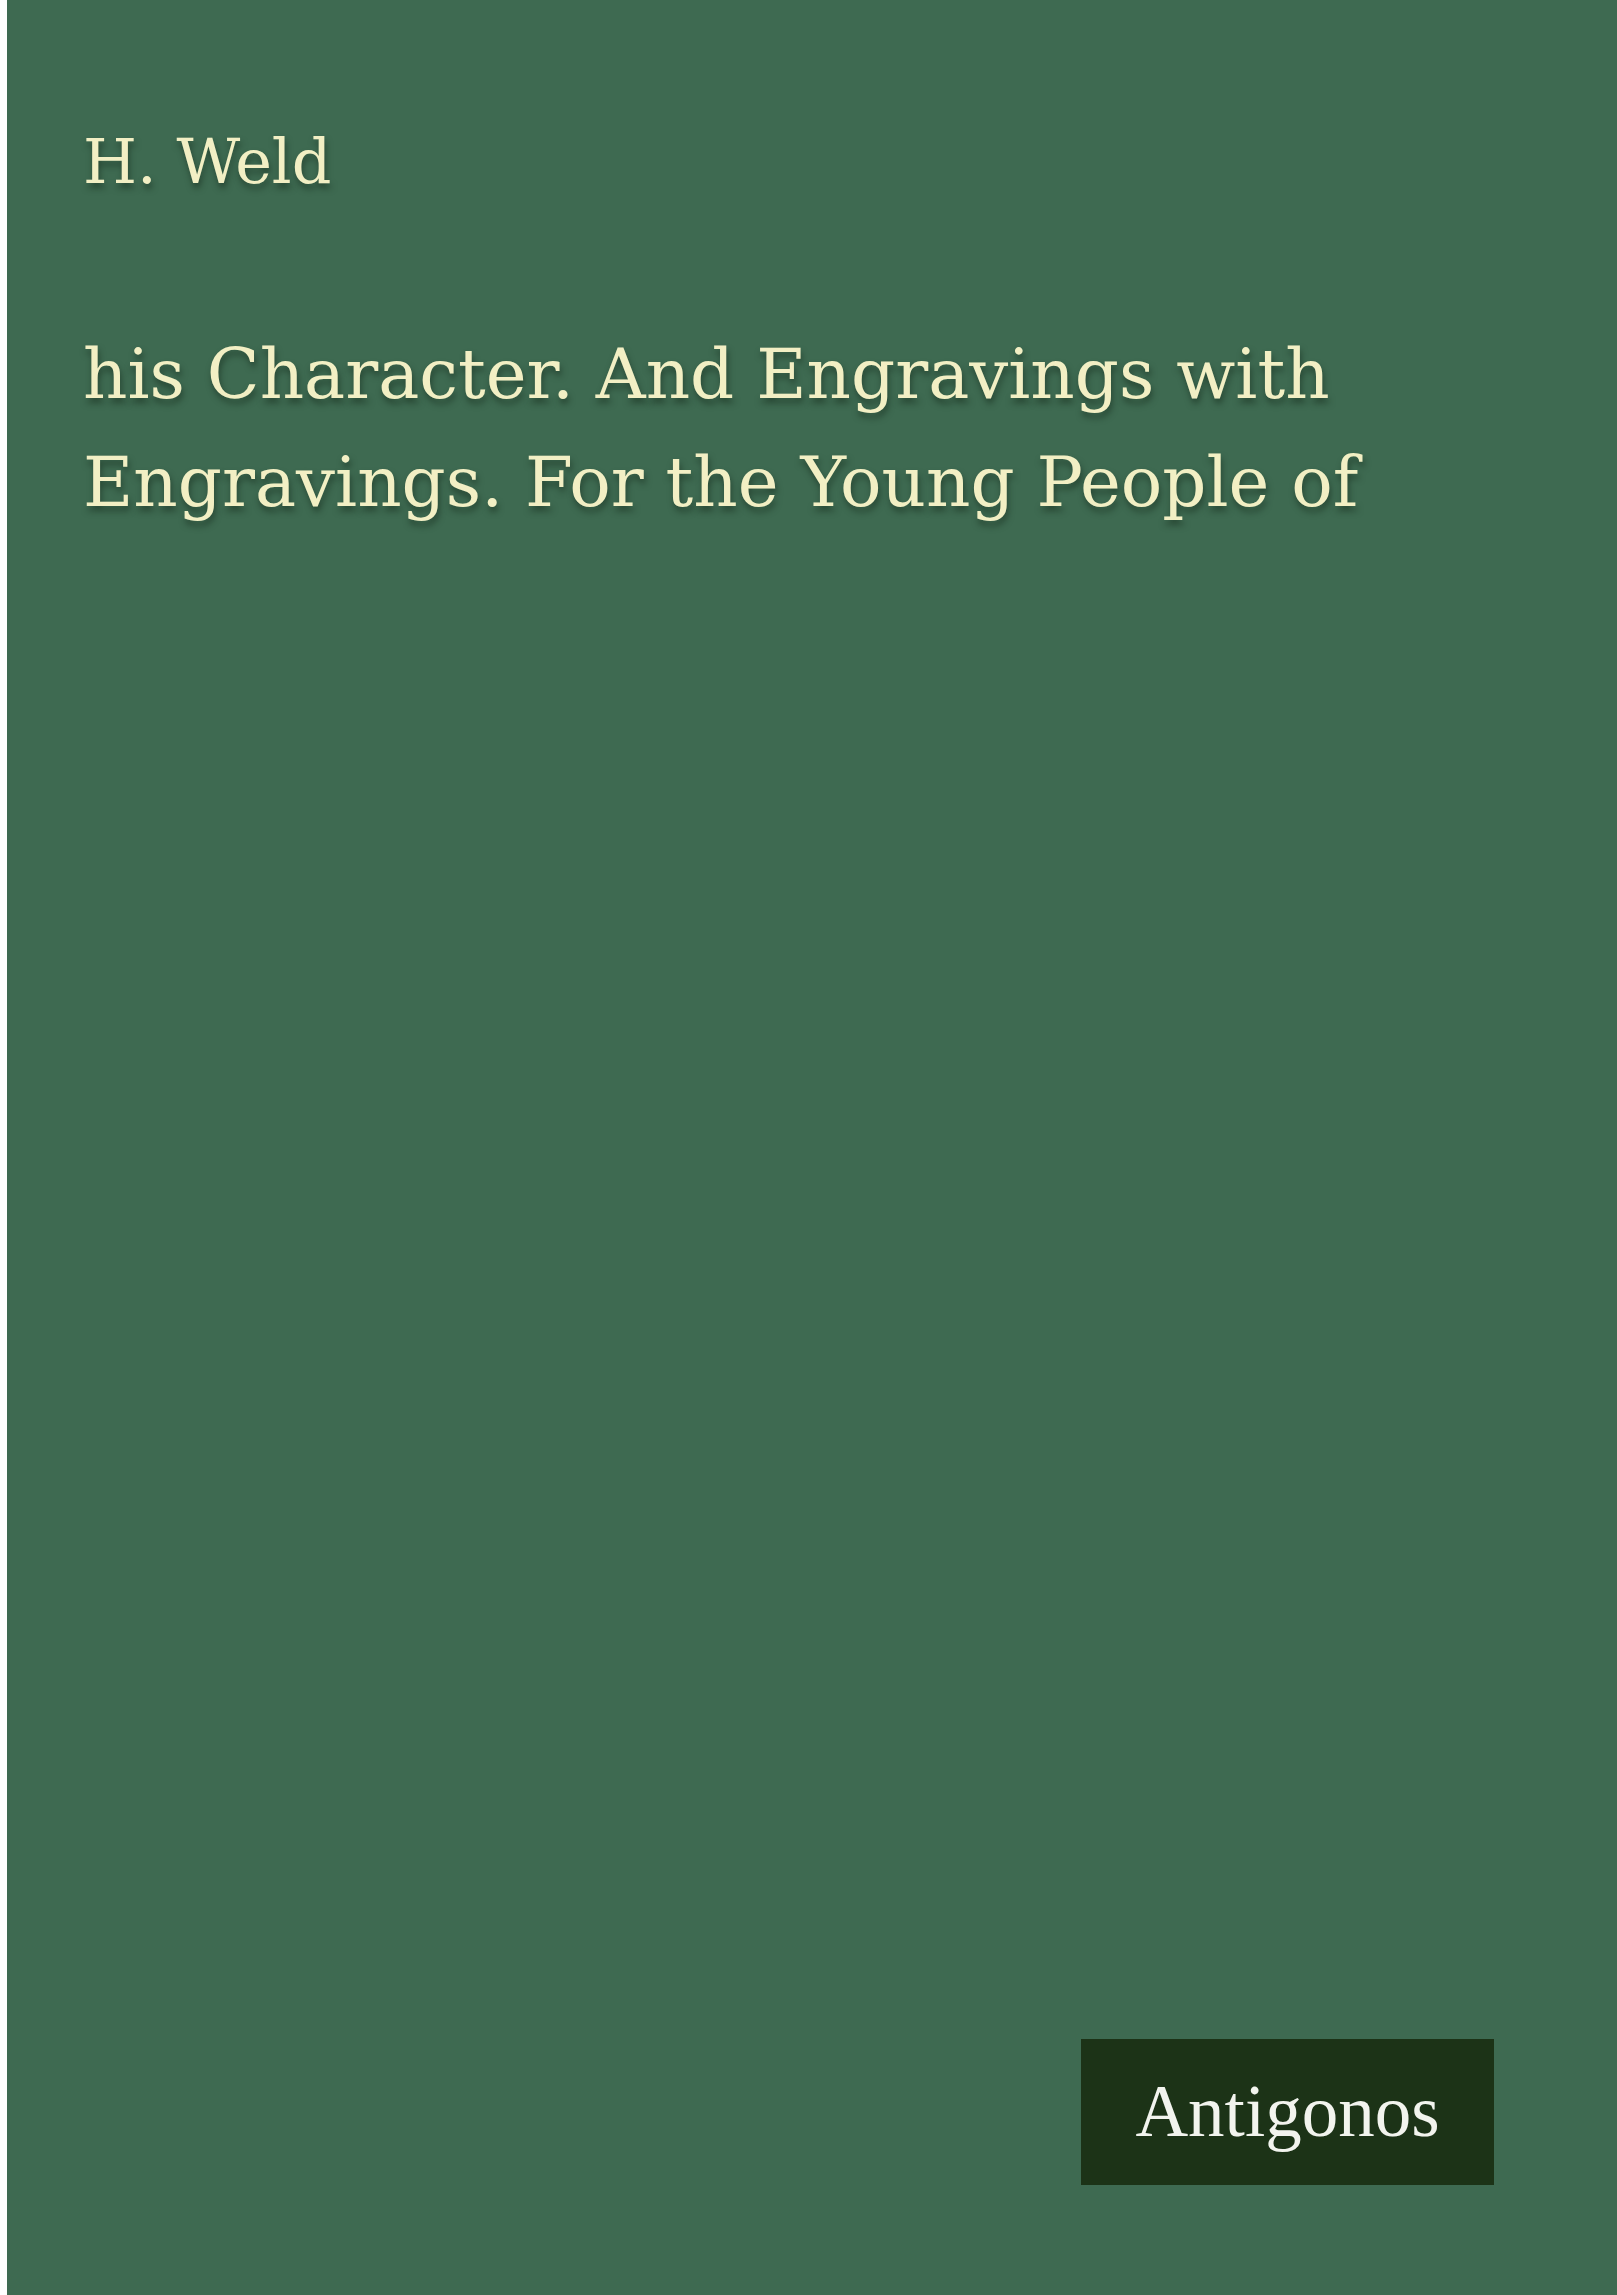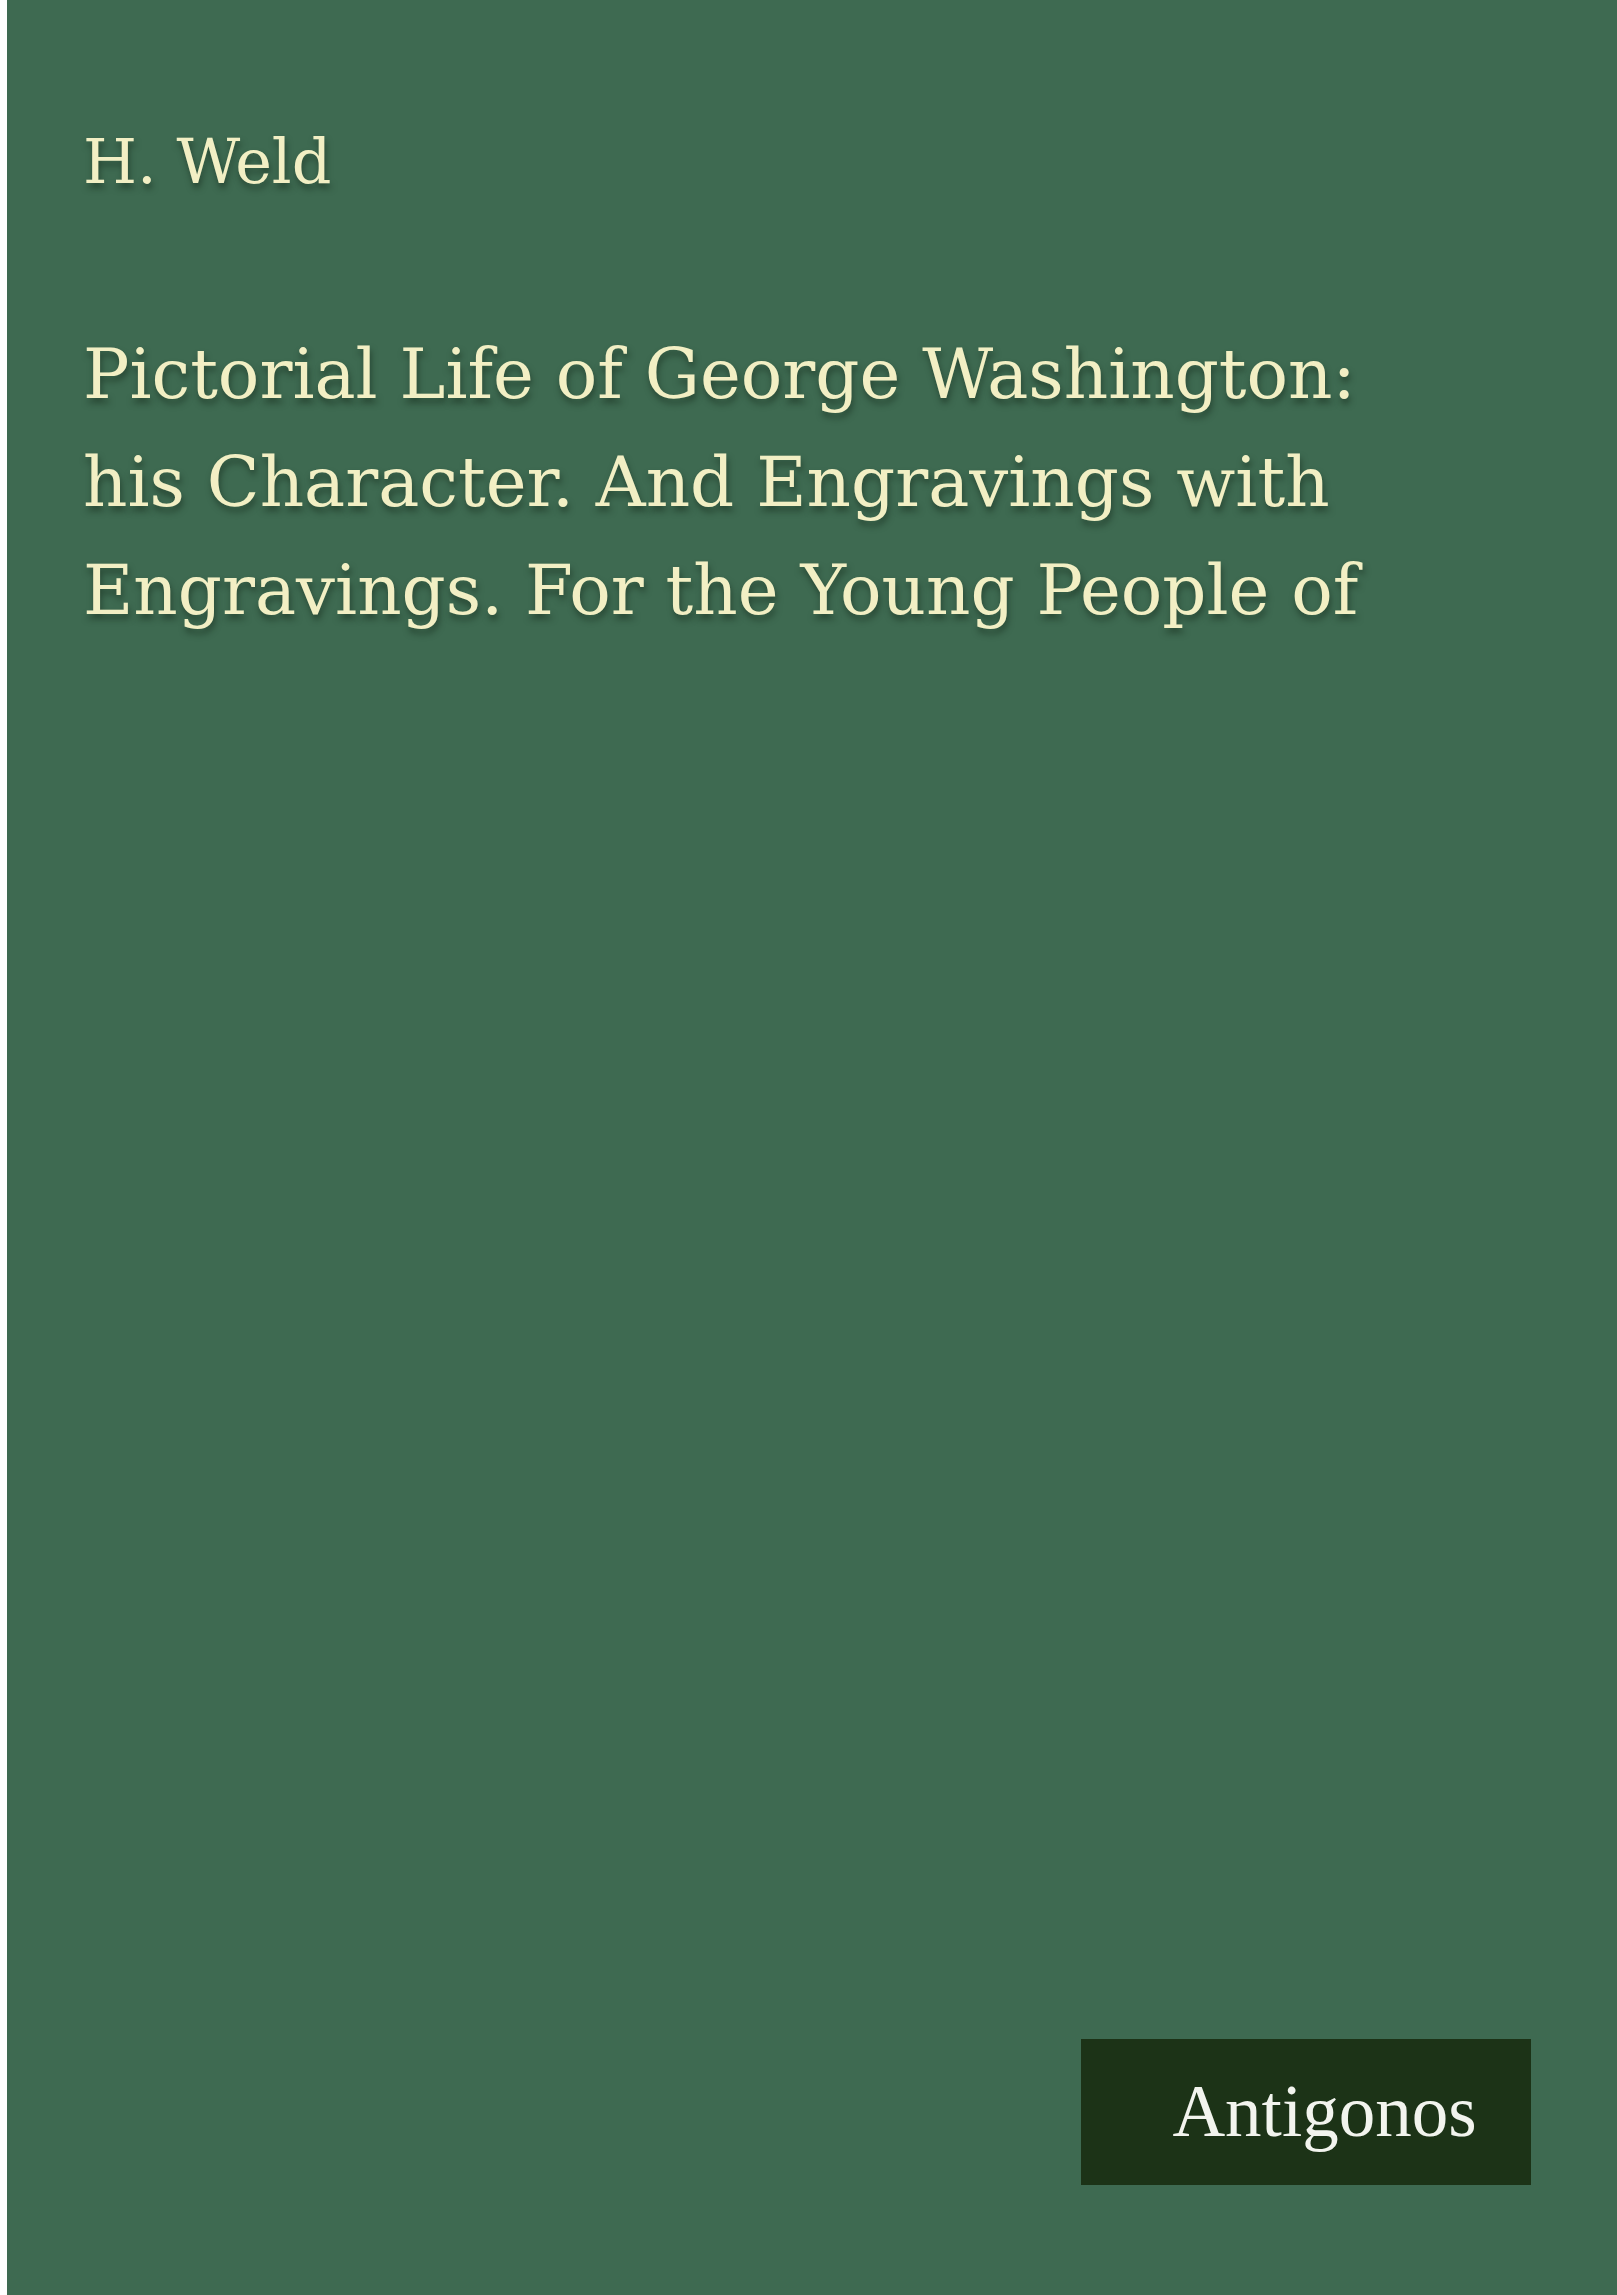--- a/index.html
+++ b/index.html
@@ -40,38 +40,36 @@
   .publisher-box {
     position: absolute;
     left: 1074px;
     top: 2039px;
     width: 413px;
     height: 146px;
     background: #1c3317;
     display: flex;
     align-items: center;
     justify-content: center;
-    padding-left: 37px;
   }
   .publisher-name {
     font-family: "Liberation Serif", serif;
     font-size: 73px;
     color: #f2f4ee;
     white-space: nowrap;
   }
 </style>
 </head>
 <body>
 
 <div class="page">
 
   <div class="author">H. Weld</div>
 
   <div class="title">
-    <div class="title-line">Pictorial Life of George Washington:</div>
     <div class="title-line">his Character. And Engravings with</div>
     <div class="title-line">Engravings. For the Young People of</div>
   </div>
 
   <div class="publisher-box">
     <span class="publisher-name">Antigonos</span>
   </div>
 
 </div>
 

